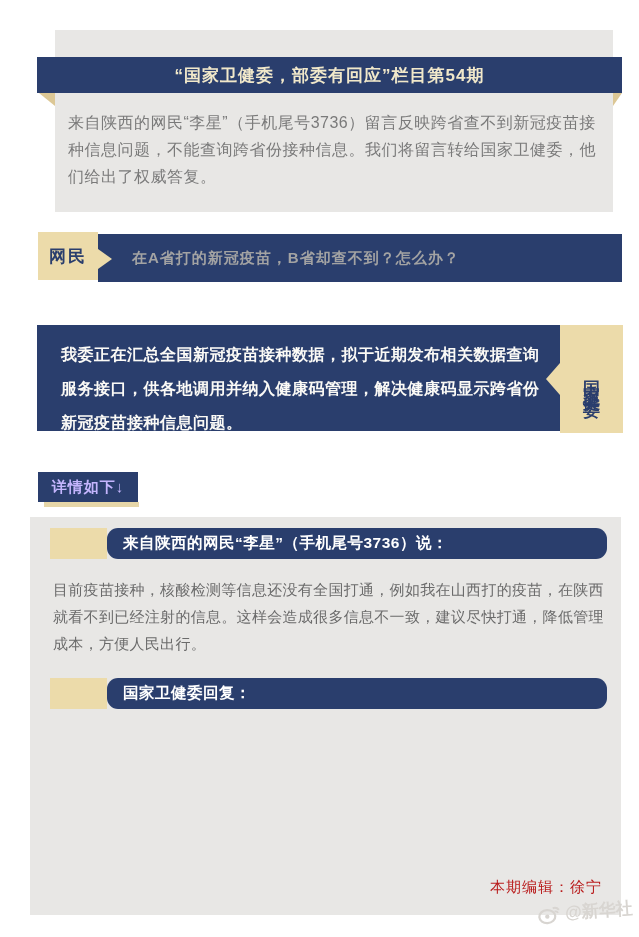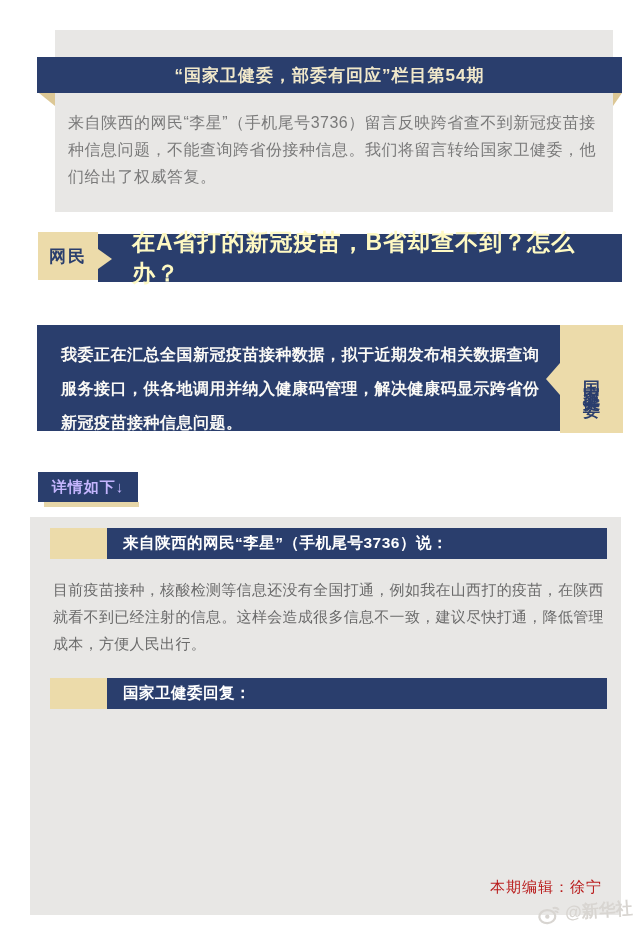--- a/index.html
+++ b/index.html
@@ -18,21 +18,21 @@
   .fold{position:absolute;width:0;height:0;}
   .fold-left{left:39px;top:93px;border-top:13px solid #dcc795;border-left:16px solid transparent;}
   .fold-right{left:613px;top:93px;border-top:13px solid #dcc795;border-right:9px solid transparent;}
 
   
   .netizen-tag{position:absolute;left:38px;top:232px;width:60px;height:48px;background:#ecdbaa;
                display:flex;align-items:center;justify-content:center;}
   .netizen-tag span{color:#2a3e6d;font-size:17px;font-weight:bold;letter-spacing:2px;}
   .question-bar{position:absolute;left:98px;top:234px;width:524px;height:48px;background:#2a3e6d;
                 display:flex;align-items:center;}
-  .question-text{color:#fef9c3;font-size:23px;font-weight:bold;padding-left:34px;letter-spacing:1px;}
+  .question-text{color:#a3a3a3;font-size:15px;font-weight:bold;padding-left:34px;letter-spacing:1px;}
   .netizen-arrow{position:absolute;left:98px;top:249px;width:0;height:0;
                  border-left:14px solid #ecdbaa;border-top:10px solid transparent;border-bottom:10px solid transparent;}
 
   
   .reply-box{position:absolute;left:37px;top:325px;width:523px;height:106px;background:#2a3e6d;box-sizing:border-box;
              padding:13px 18px 0 24px;}
   .reply-text{color:#fbfaf6;font-size:16px;font-weight:bold;line-height:34px;letter-spacing:0.5px;}
   .agency-tag{position:absolute;left:560px;top:325px;width:63px;height:108px;background:#ecdbaa;
               display:flex;align-items:center;justify-content:center;}
   .agency-tag span{writing-mode:vertical-rl;text-orientation:upright;color:#2a3e6d;
@@ -44,21 +44,21 @@
   .details-badge{position:absolute;left:38px;top:472px;width:100px;height:30px;background:#2a3e6d;
                  display:flex;align-items:center;justify-content:center;}
   .details-badge span{color:#c4b5fd;font-size:15px;font-weight:bold;letter-spacing:1px;}
   .details-underline{position:absolute;left:44px;top:502px;width:95px;height:5px;background:#e6d6a8;}
 
   
   .detail-card{position:absolute;left:30px;top:517px;width:591px;height:398px;background:#e8e7e5;}
   .sec-header{position:absolute;left:20px;height:31px;}
   .sec-header .tan-block{position:absolute;left:0;top:0;width:57px;height:31px;background:#ecdbaa;}
   .sec-header .navy-bar{position:absolute;left:57px;top:0;width:500px;height:31px;background:#2a3e6d;
-                        display:flex;align-items:center;}
+                        display:flex;align-items:center;border-radius:11px;}
   .sec-header .navy-bar span{color:#ffffff;font-size:15.5px;font-weight:bold;padding-left:16px;letter-spacing:0.5px;}
   .hdr1{top:11px;}
   .hdr2{top:161px;}
   .para{position:absolute;left:23px;width:552px;color:#6b6b6b;font-size:15px;letter-spacing:0.3px;}
   .para1{top:59px;line-height:27px;}
   .para2{top:209px;line-height:29px;}
   .editor-line{position:absolute;right:19px;top:361px;color:#b91c1c;font-size:15px;letter-spacing:1px;}
 
   
   .watermark{position:absolute;left:536px;top:899px;display:flex;align-items:center;gap:3px;

